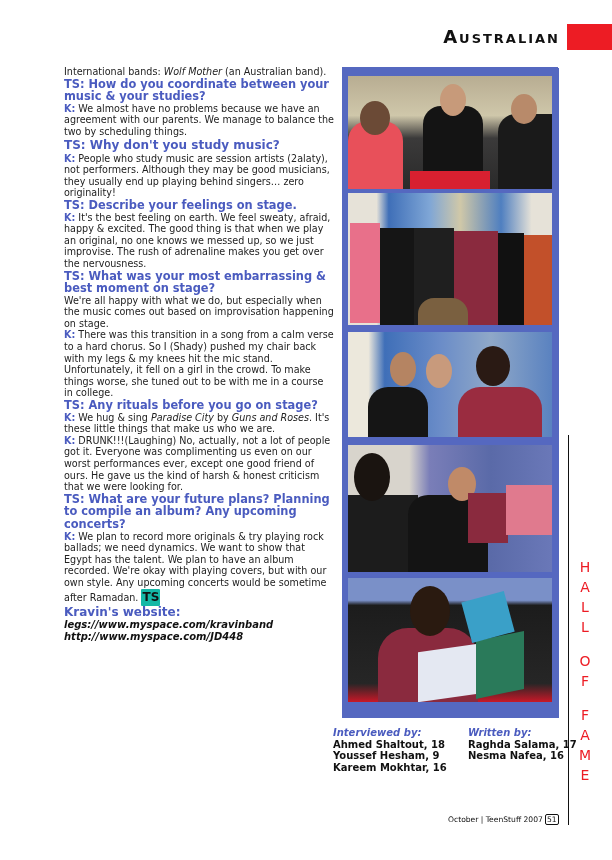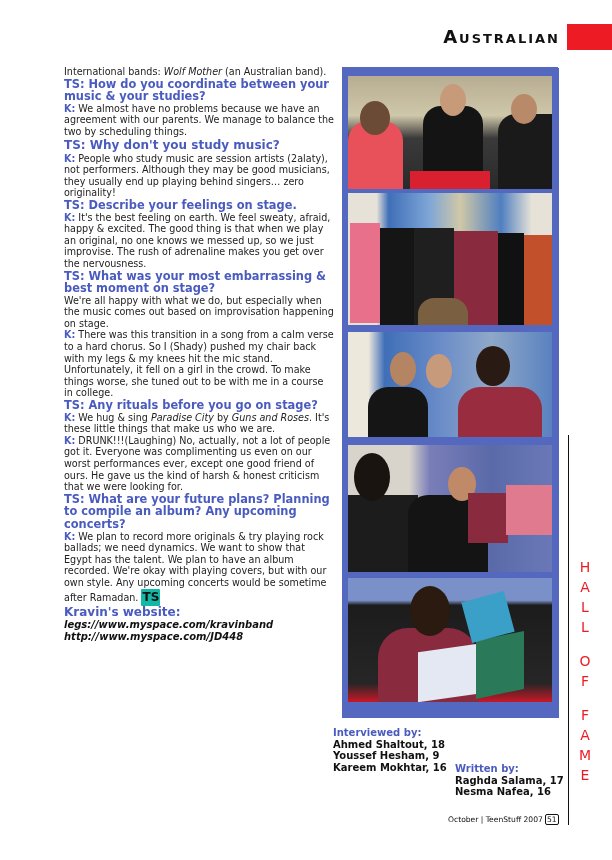--- a/index.html
+++ b/index.html
@@ -21,24 +21,24 @@
   .panel { position:absolute; left:342px; top:68px; width:217px; height:650px; background:#5568c0; }
   .photo { position:absolute; left:6px; width:204px; overflow:hidden; }
   .photo .ph-bg { position:absolute; inset:0; }
   .p1 { top:8px; height:113px; }
   .p2 { top:125px; height:132px; }
   .p3 { top:264px; height:105px; }
   .p4 { top:377px; height:127px; }
   .p5 { top:510px; height:124px; }
 
   .credits { position:absolute; top:727px; font-size:10px; line-height:11.5px; }
-  .credits .lbl { color:#4a5bbf; font-weight:bold; }
+  .credits .lbl { color:#4a5bbf; font-style:italic; font-weight:bold; }
   .credits .nm { font-weight:bold; color:#111; }
   .cr-left { left:333px; }
-  .cr-right { left:455px;margin-top:36px; }
+  .cr-right { left:468px; }
 
   .footer { position:absolute; top:814px; left:448px; font-size:7.6px; font-weight:normal; color:#111; white-space:nowrap; }
   .footer .pg { display:inline-block; border:1px solid #111; border-radius:2px; padding:0 1px; margin-left:2px; }
 
   .v-rule { position:absolute; left:568px; top:435px; width:1px; height:390px; background:#111; }
   .hof { position:absolute; left:575px; top:560px; width:20px; color:#ed1c24; font-size:14px; text-align:center; line-height:14px; font-family:"DejaVu Sans", sans-serif; }
   .hof span { display:block; }
 </style>
 </head>
 <body>

